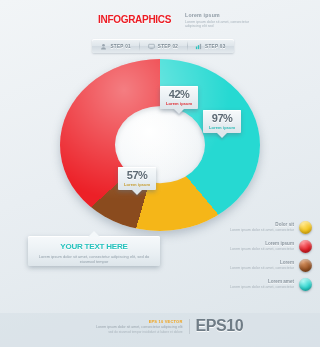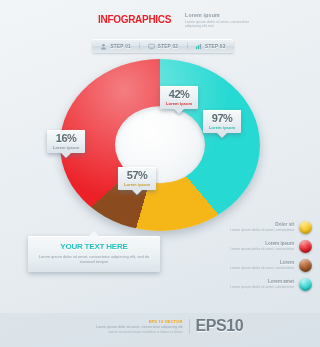--- a/index.html
+++ b/index.html
@@ -88,21 +88,21 @@
   .tag-16{left:47px;top:130px;}
   .tag-16 .sub{color:#8d98a1;}
   .tag-25{left:118px;top:167px;}
   .tag-25 .sub{color:#c59a2a;}
 
   
   .textbox{
     position:absolute;left:28px;top:236px;width:116px;
     background:linear-gradient(180deg,#f6f9fb 0%,#e9eff3 60%,#dde5ea 100%);
     box-shadow:0 2px 5px rgba(95,112,128,.4), inset 0 1px 0 rgba(255,255,255,.95);
-    border-radius:2px;padding:6px 8px 7px 8px;text-align:center;
+    border-radius:2px;padding:6px 8px 1px 8px;text-align:center;
   }
   .textbox::before{
     content:"";position:absolute;left:50%;top:-5px;transform:translateX(-50%);
     width:0;height:0;border-left:6px solid transparent;border-right:6px solid transparent;
     border-bottom:6px solid #f4f8fa;
   }
   .tb-title{font-size:8px;font-weight:bold;color:#25c2bd;letter-spacing:-.2px;line-height:9px;text-shadow:0 1px 0 rgba(255,255,255,.9);}
   .tb-body{font-size:4px;color:#93a0aa;line-height:5.4px;margin-top:3px;}
 
   
@@ -170,24 +170,20 @@
   <div class="tag tag-42">
     <div class="pct">42%</div>
     <div class="sub">Lorem ipsum</div>
   </div>
 
   <div class="tag tag-43">
     <div class="pct">97%</div>
     <div class="sub">Lorem ipsum</div>
   </div>
 
-  <div class="tag tag-16">
-    <div class="pct">16%</div>
-    <div class="sub">Lorem ipsum</div>
-  </div>
 
   <div class="tag tag-25">
     <div class="pct">57%</div>
     <div class="sub">Lorem ipsum</div>
   </div>
 
   <div class="textbox">
     <div class="tb-title">YOUR TEXT HERE</div>
     <div class="tb-body">Lorem ipsum dolor sit amet, consectetur adipiscing elit, sed do eiusmod tempor</div>
   </div>

